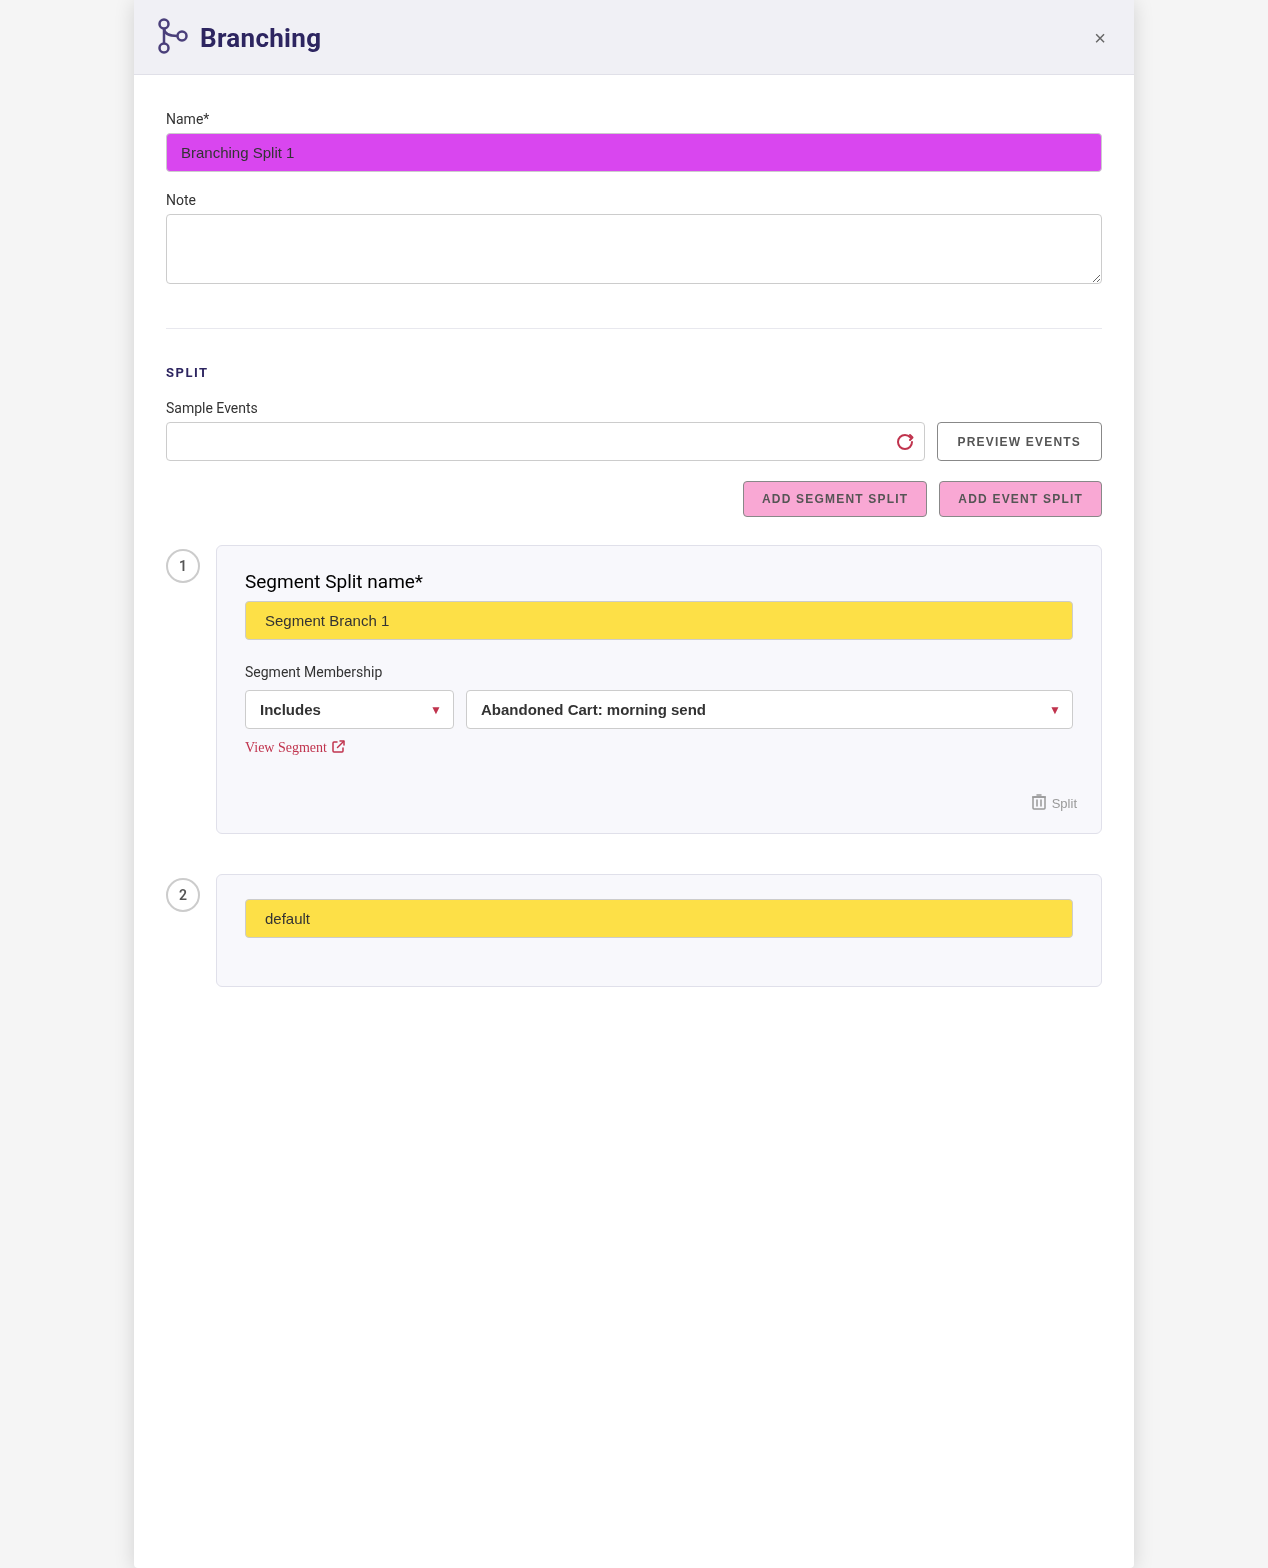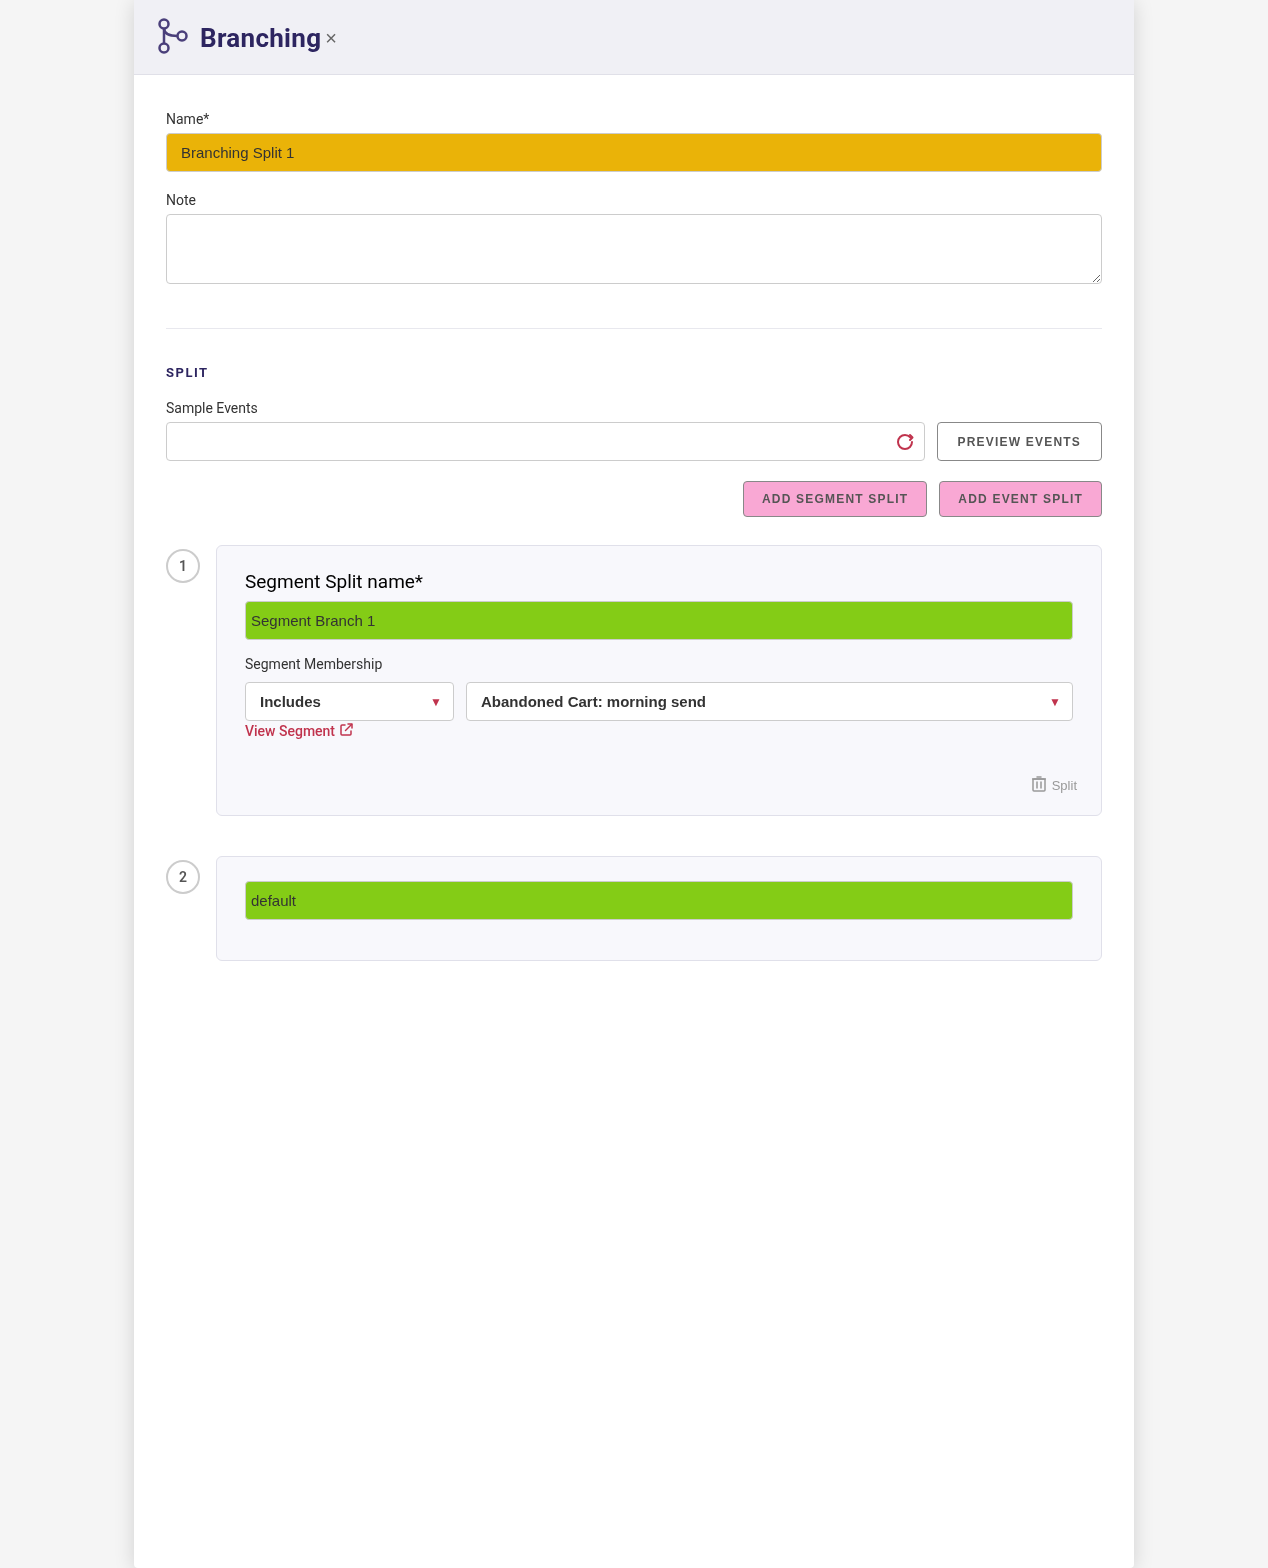--- a/index.html
+++ b/index.html
@@ -25,21 +25,23 @@
       border-radius: 4px;
       box-shadow: 0 2px 20px rgba(0,0,0,0.15);
       padding-bottom: 60px;
     }
 
     .modal-header {
       background: #f0f0f5;
       padding: 18px 24px 16px 24px;
       display: flex;
       align-items: center;
+      justify-content: space-between;
       border-bottom: 1px solid #e0e0e8;
+      gap: 20px;
     }
 
     .modal-title-group {
       display: flex;
       align-items: center;
       gap: 12px;
     }
 
     .branch-icon {
       color: #4a3f7a;
@@ -97,21 +99,21 @@
 
     .form-input {
       width: 100%;
       border: 1px solid #ccc;
       border-radius: 4px;
       padding: 10px 14px;
       font-size: 15px;
       color: #333;
       outline: none;
       transition: border-color 0.2s;
-      background: #eab308;
+      background: #d946ef;
     }
 
     .form-textarea {
       width: 100%;
       border: 1px solid #ccc;
       border-radius: 4px;
       padding: 10px 14px;
       font-size: 15px;
       color: #333;
       outline: none;
@@ -228,26 +230,26 @@
       font-size: 19px;
       color: #000000;
       margin-bottom: 8px;
       display: block;
     }
 
     .split-name-input {
       width: 100%;
       border: 1px solid #ccc;
       border-radius: 4px;
-      padding: 10px 5px;
+      padding: 10px 19px;
       font-size: 15px;
       color: #333;
       outline: none;
-      background: #84cc16;
-      margin-bottom: 16px;
+      background: #fde047;
+      margin-bottom: 24px;
     }
 
     .segment-membership-label {
       font-size: 14px;
       color: #333;
       margin-bottom: 10px;
       display: block;
     }
 
     .custom-select {
@@ -406,21 +408,21 @@
               <span class="select-arrow">▼</span>
             </div>
             <div class="segment-value-select-wrap">
               <select class="custom-select">
                 <option>Abandoned Cart: morning send</option>
               </select>
               <span class="select-arrow">▼</span>
             </div>
           </div>
 
-          <div style="margin-top: 0; margin-bottom: 36px;">
+          <div style="margin-top: 9px; margin-bottom: 36px; font-family: Liberation Serif, serif;">
             <a class="view-segment-link">
               <span>View Segment</span>
               <span class="external-link-icon">
                 <svg width="13" height="13" viewBox="0 0 13 13" fill="none" xmlns="http://www.w3.org/2000/svg">
                   <path d="M5 2H2a1 1 0 0 0-1 1v8a1 1 0 0 0 1 1h8a1 1 0 0 0 1-1V8" stroke="#c0334d" stroke-width="1.5" stroke-linecap="round"></path>
                   <path d="M8 1h4v4" stroke="#c0334d" stroke-width="1.5" stroke-linecap="round" stroke-linejoin="round"></path>
                   <line x1="11.5" y1="1.5" x2="5.5" y2="7.5" stroke="#c0334d" stroke-width="1.5" stroke-linecap="round"></line>
                 </svg>
               </span>
             </a>

